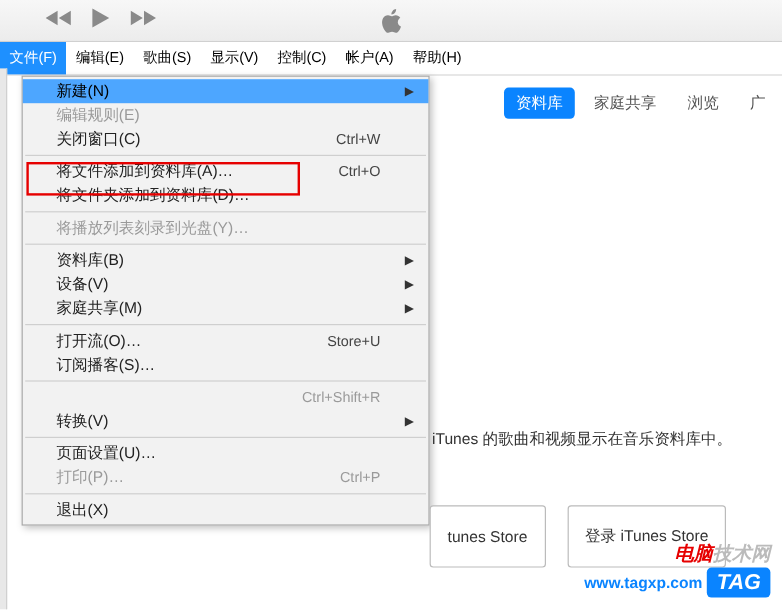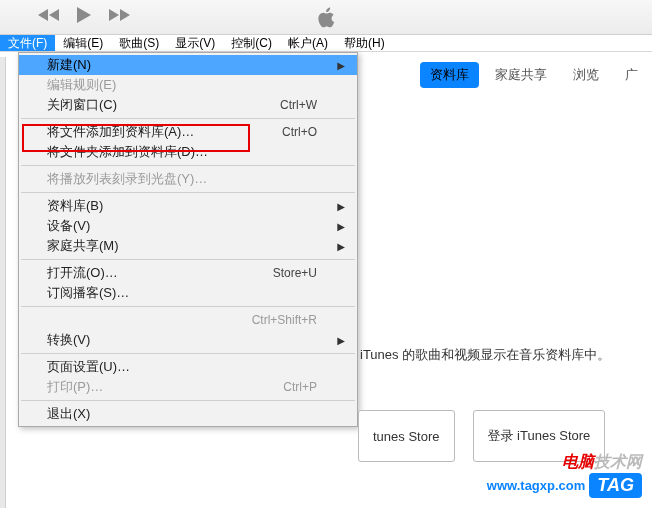--- a/index.html
+++ b/index.html
@@ -4,29 +4,29 @@
 <style>
 * { margin: 0; padding: 0; box-sizing: border-box; font-family: "Microsoft YaHei", Arial, sans-serif; }
 body { width: 652px; height: 508px; background: #fff; overflow: hidden; position: relative; }
 
 .player-bar { height: 35px; background: linear-gradient(#f7f7f7, #ececec); display: flex; align-items: center; padding-left: 38px; border-bottom: 1px solid #d0d0d0; position: relative; }
 .play-controls { display: flex; align-items: center; gap: 16px; }
 .ctrl-icon { color: #7a7a7a; }
 
 .apple-logo { position: absolute; left: 50%; transform: translateX(-50%); top: 6px; color: #888; }
 
-.menubar { height: 17px; background: #fff; border-bottom: 1px solid #d8d8d8; display: flex; align-items: stretch; font-size: 12px; }
+.menubar { height: 28px; background: #fff; border-bottom: 1px solid #d8d8d8; display: flex; align-items: stretch; font-size: 12px; }
 .menu-item { padding: 0 8px; display: flex; align-items: center; cursor: default; }
 .menu-item.active { background: #1e90ff; color: #fff; }
 
 .content-area { position: relative; height: calc(508px - 35px - 22px); }
 
 .tabs-bar { position: absolute; right: 0; top: 10px; display: flex; align-items: center; gap: 6px; font-size: 13px; padding-right: 4px; }
 .tab { padding: 4px 10px; border-radius: 4px; color: #555; }
-.tab.active { background: #0a84ff; color: #000000; }
+.tab.active { background: #0a84ff; color: #ffffff; }
 
 .dropdown { position: absolute; left: 18px; top: 0; width: 340px; background: #f2f2f2; border: 1px solid #aaa; box-shadow: 2px 2px 6px rgba(0,0,0,0.25); font-size: 13px; padding: 2px 0; }
 .dd-item { height: 20px; display: flex; align-items: center; padding: 0 28px 0 28px; position: relative; color: #222; }
 .dd-item.disabled { color: #9a9a9a; }
 .dd-item.selected { background: #4da6ff; color: #000; }
 .dd-item .shortcut { position: absolute; right: 40px; color: #444; font-size: 12px; }
 .dd-item.disabled .shortcut { color: #9a9a9a; }
 .dd-item .arrow { position: absolute; right: 12px; font-size: 10px; color: #333; }
 .dd-sep { height: 1px; background: #cfcfcf; margin: 3px 2px; }
 

